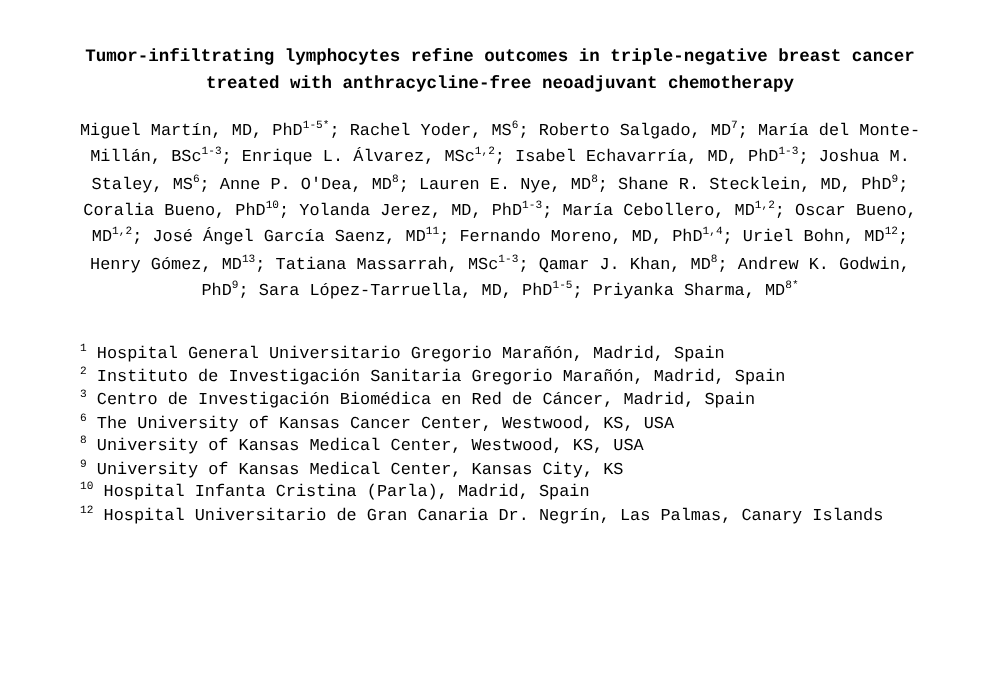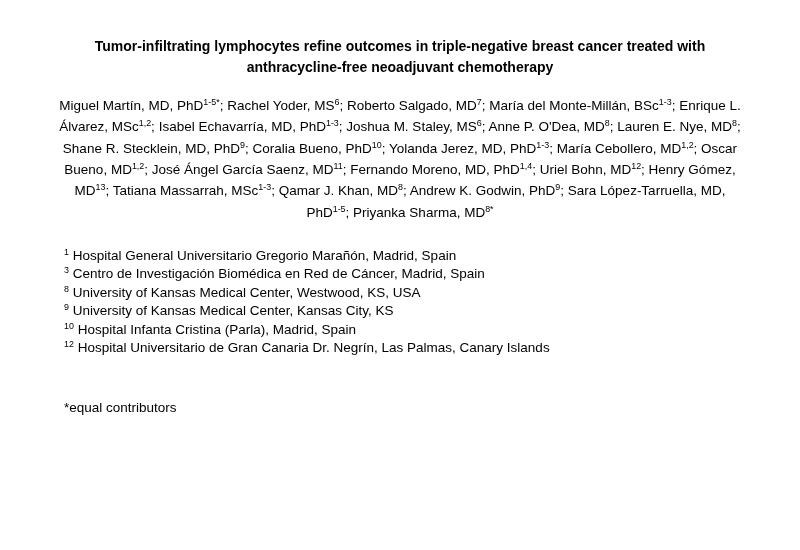--- a/index.html
+++ b/index.html
@@ -2,21 +2,21 @@
 <html><head>
 <meta charset="utf-8">
 <style>
   html, body { margin: 0; padding: 0; background: #ffffff; }
   .page {
     position: relative;
     width: 800px;
     height: 448px;
     background: #ffffff;
     color: #000000;
-    font-family: Liberation Sans, sans-serif;
+    font-family: Liberation Mono, monospace;
     overflow: hidden;
     box-sizing: border-box;
   }
   .title {
     font-size: 14px;
     font-weight: bold;
     text-align: center;
     line-height: 1.5;
     max-width: 688px;
     margin: 36px auto 0 auto;
@@ -30,39 +30,41 @@
   }
   sup {
     font-size: 0.66em;
     line-height: 0;
     vertical-align: super;
     letter-spacing: 0;
   }
   .affiliations {
     font-size: 13.5px;
     line-height: 1.37;
-    margin: 24px 40px 0 64px;
+    margin: 31px 40px 0 64px;
   }
   .affiliation { white-space: nowrap; }
   .footnote {
     font-size: 13.5px;
     margin: 42px 0 0 64px;
   }
 </style>
 </head>
 <body>
 
 <div class="page">
   <div class="title">Tumor-infiltrating lymphocytes refine outcomes in triple-negative breast cancer treated with anthracycline-free neoadjuvant chemotherapy</div>
 
   <p class="authors"><span>Miguel Martín, MD, PhD<sup>1-5*</sup></span>; <span>Rachel Yoder, MS<sup>6</sup></span>; <span>Roberto Salgado, MD<sup>7</sup></span>; <span>María del Monte-Millán, BSc<sup>1-3</sup></span>; <span>Enrique L. Álvarez, MSc<sup>1,2</sup></span>; <span>Isabel Echavarría, MD, PhD<sup>1-3</sup></span>; <span>Joshua M. Staley, MS<sup>6</sup></span>; <span>Anne P. O'Dea, MD<sup>8</sup></span>; <span>Lauren E. Nye, MD<sup>8</sup></span>; <span>Shane R. Stecklein, MD, PhD<sup>9</sup></span>; <span>Coralia Bueno, PhD<sup>10</sup></span>; <span>Yolanda Jerez, MD, PhD<sup>1-3</sup></span>; <span>María Cebollero, MD<sup>1,2</sup></span>; <span>Oscar Bueno, MD<sup>1,2</sup></span>; <span>José Ángel García Saenz, MD<sup>11</sup></span>; <span>Fernando Moreno, MD, PhD<sup>1,4</sup></span>; <span>Uriel Bohn, MD<sup>12</sup></span>; <span>Henry Gómez, MD<sup>13</sup></span>; <span>Tatiana Massarrah, MSc<sup>1-3</sup></span>; <span>Qamar J. Khan, MD<sup>8</sup></span>; <span>Andrew K. Godwin, PhD<sup>9</sup></span>; <span>Sara López-Tarruella, MD, PhD<sup>1-5</sup></span>; <span>Priyanka Sharma, MD<sup>8*</sup></span></p>
 
   <div class="affiliations">
       <div class="affiliation"><sup>1</sup> Hospital General Universitario Gregorio Marañón, Madrid, Spain</div>
+      <div class="affiliation"><sup>2</sup> Instituto de Investigación Sanitaria Gregorio Marañón, Madrid, Spain</div>
       <div class="affiliation"><sup>3</sup> Centro de Investigación Biomédica en Red de Cáncer, Madrid, Spain</div>
+      <div class="affiliation"><sup>6</sup> The University of Kansas Cancer Center, Westwood, KS, USA</div>
       <div class="affiliation"><sup>8</sup> University of Kansas Medical Center, Westwood, KS, USA</div>
       <div class="affiliation"><sup>9</sup> University of Kansas Medical Center, Kansas City, KS</div>
       <div class="affiliation"><sup>10</sup> Hospital Infanta Cristina (Parla), Madrid, Spain</div>
       <div class="affiliation"><sup>12</sup> Hospital Universitario de Gran Canaria Dr. Negrín, Las Palmas, Canary Islands</div>
     </div>
 
   <p class="footnote">*equal contributors</p>
 </div>
 
 </body></html>

